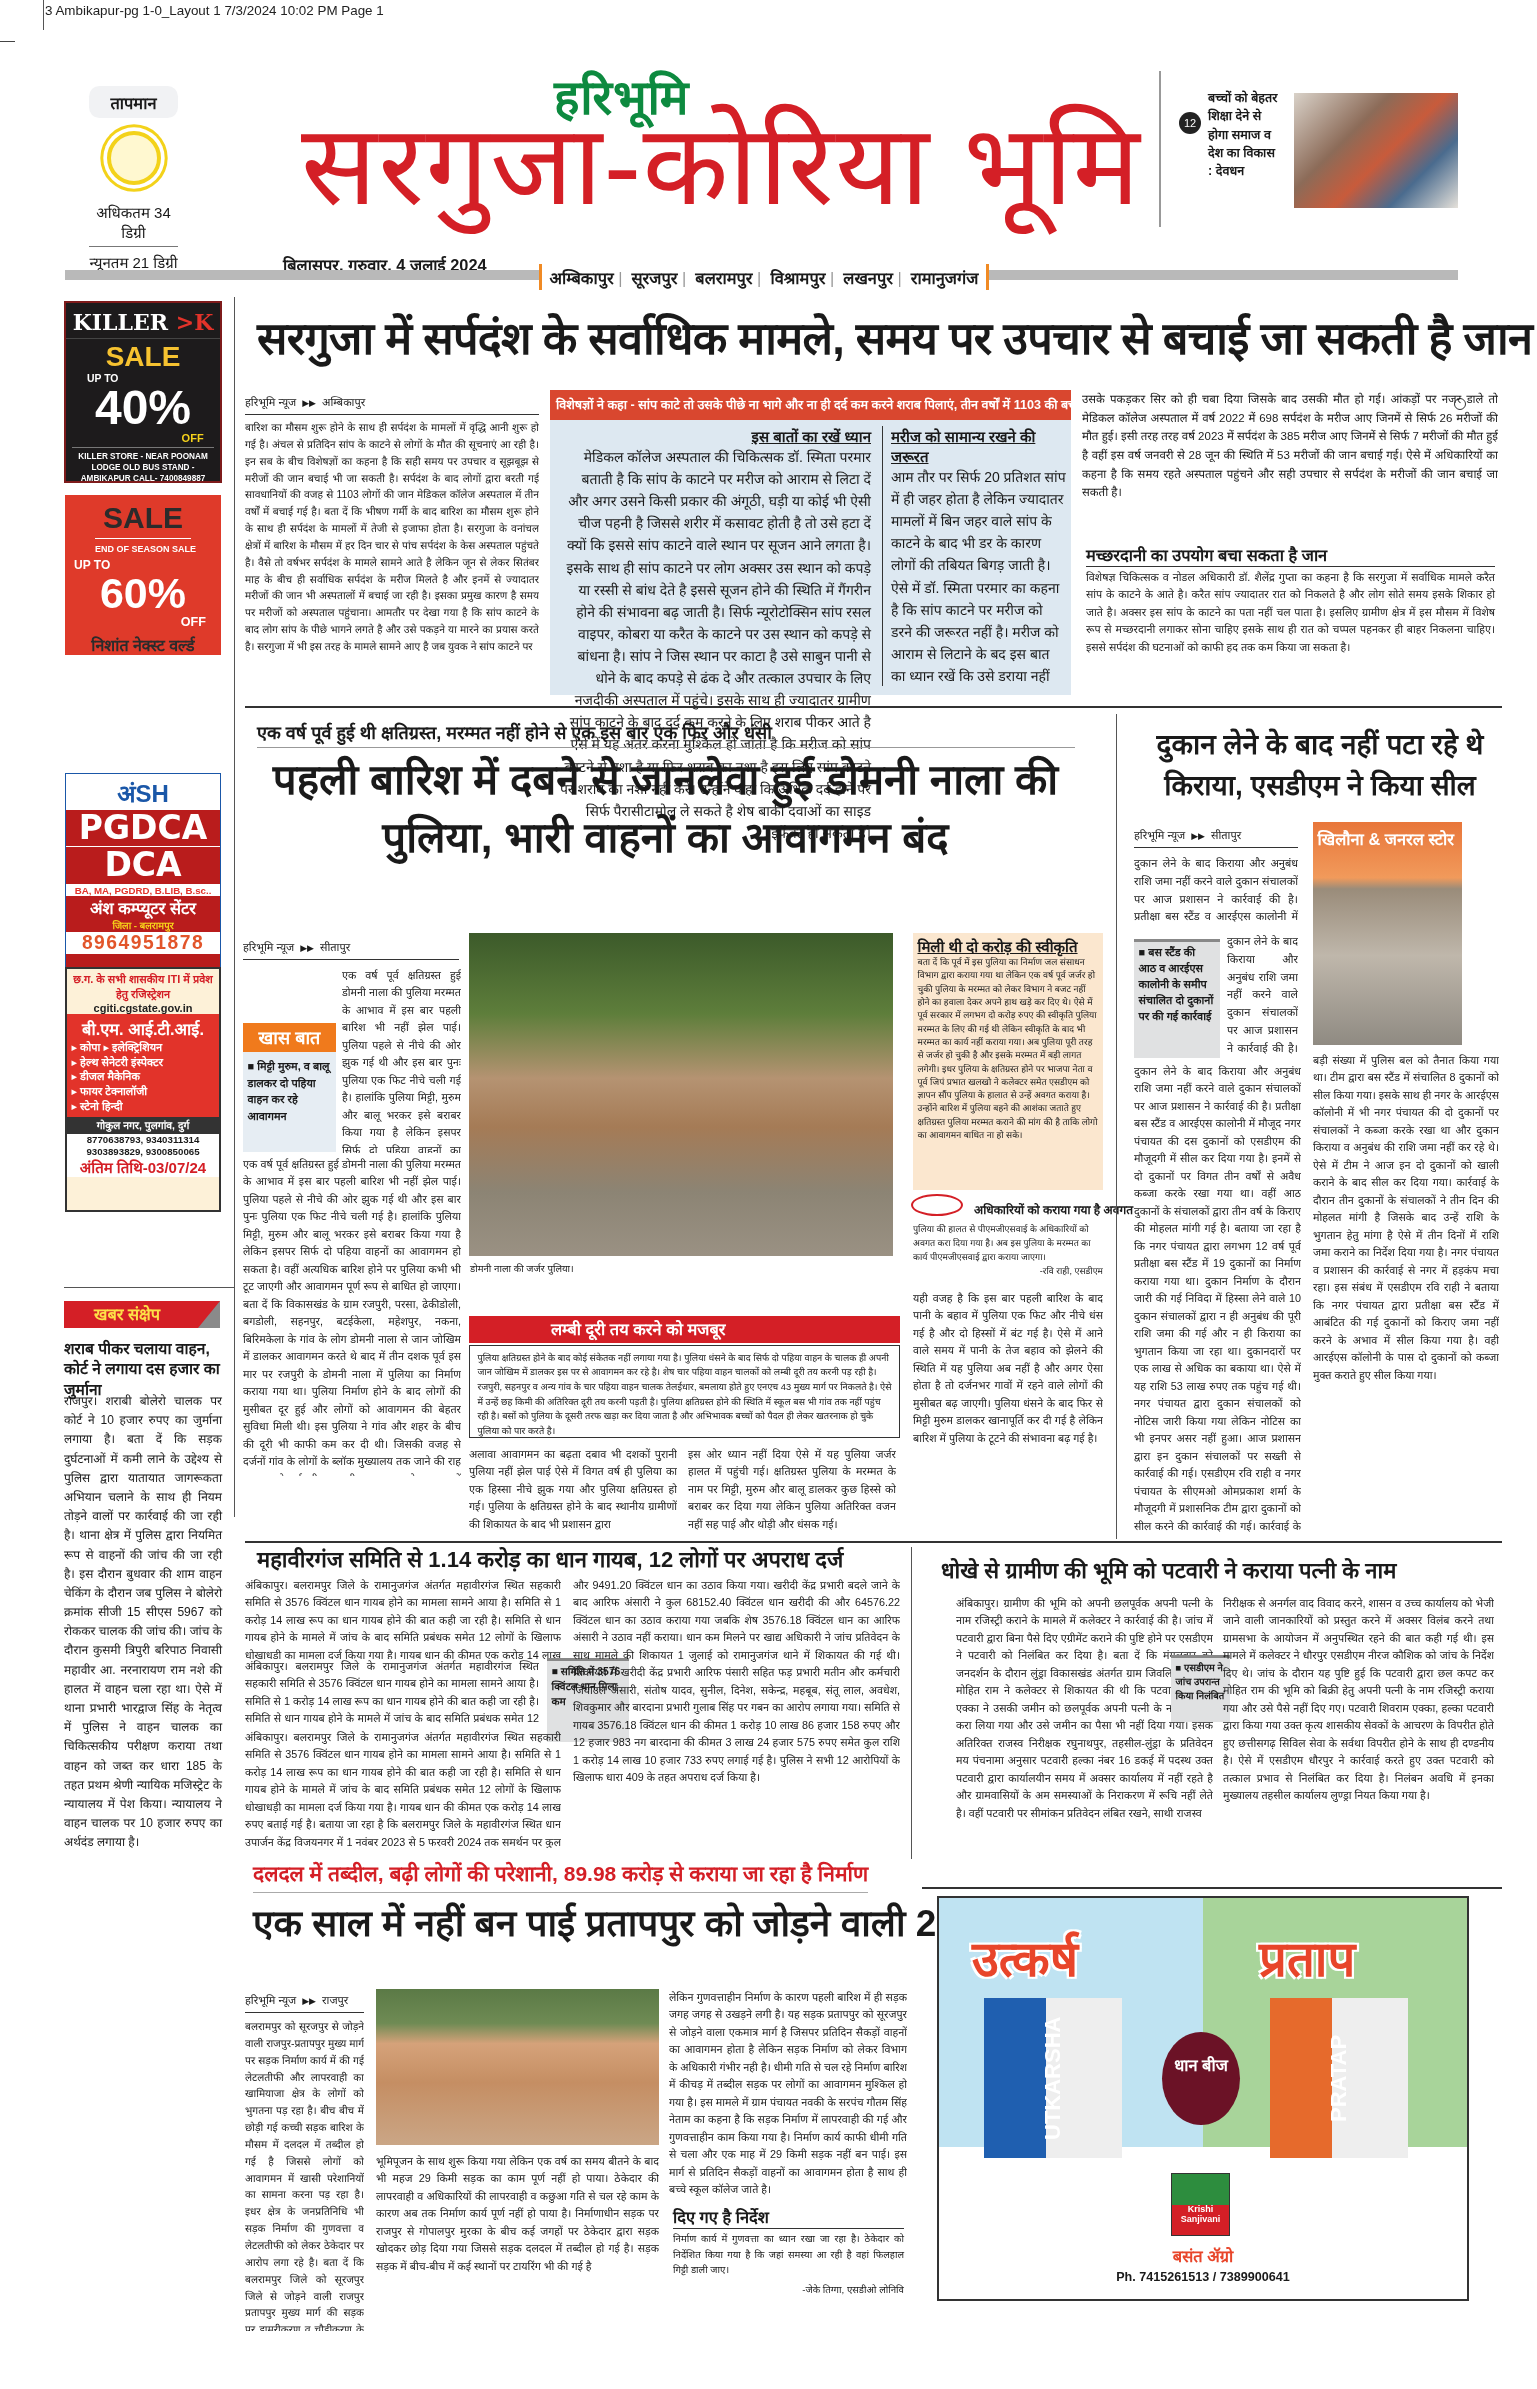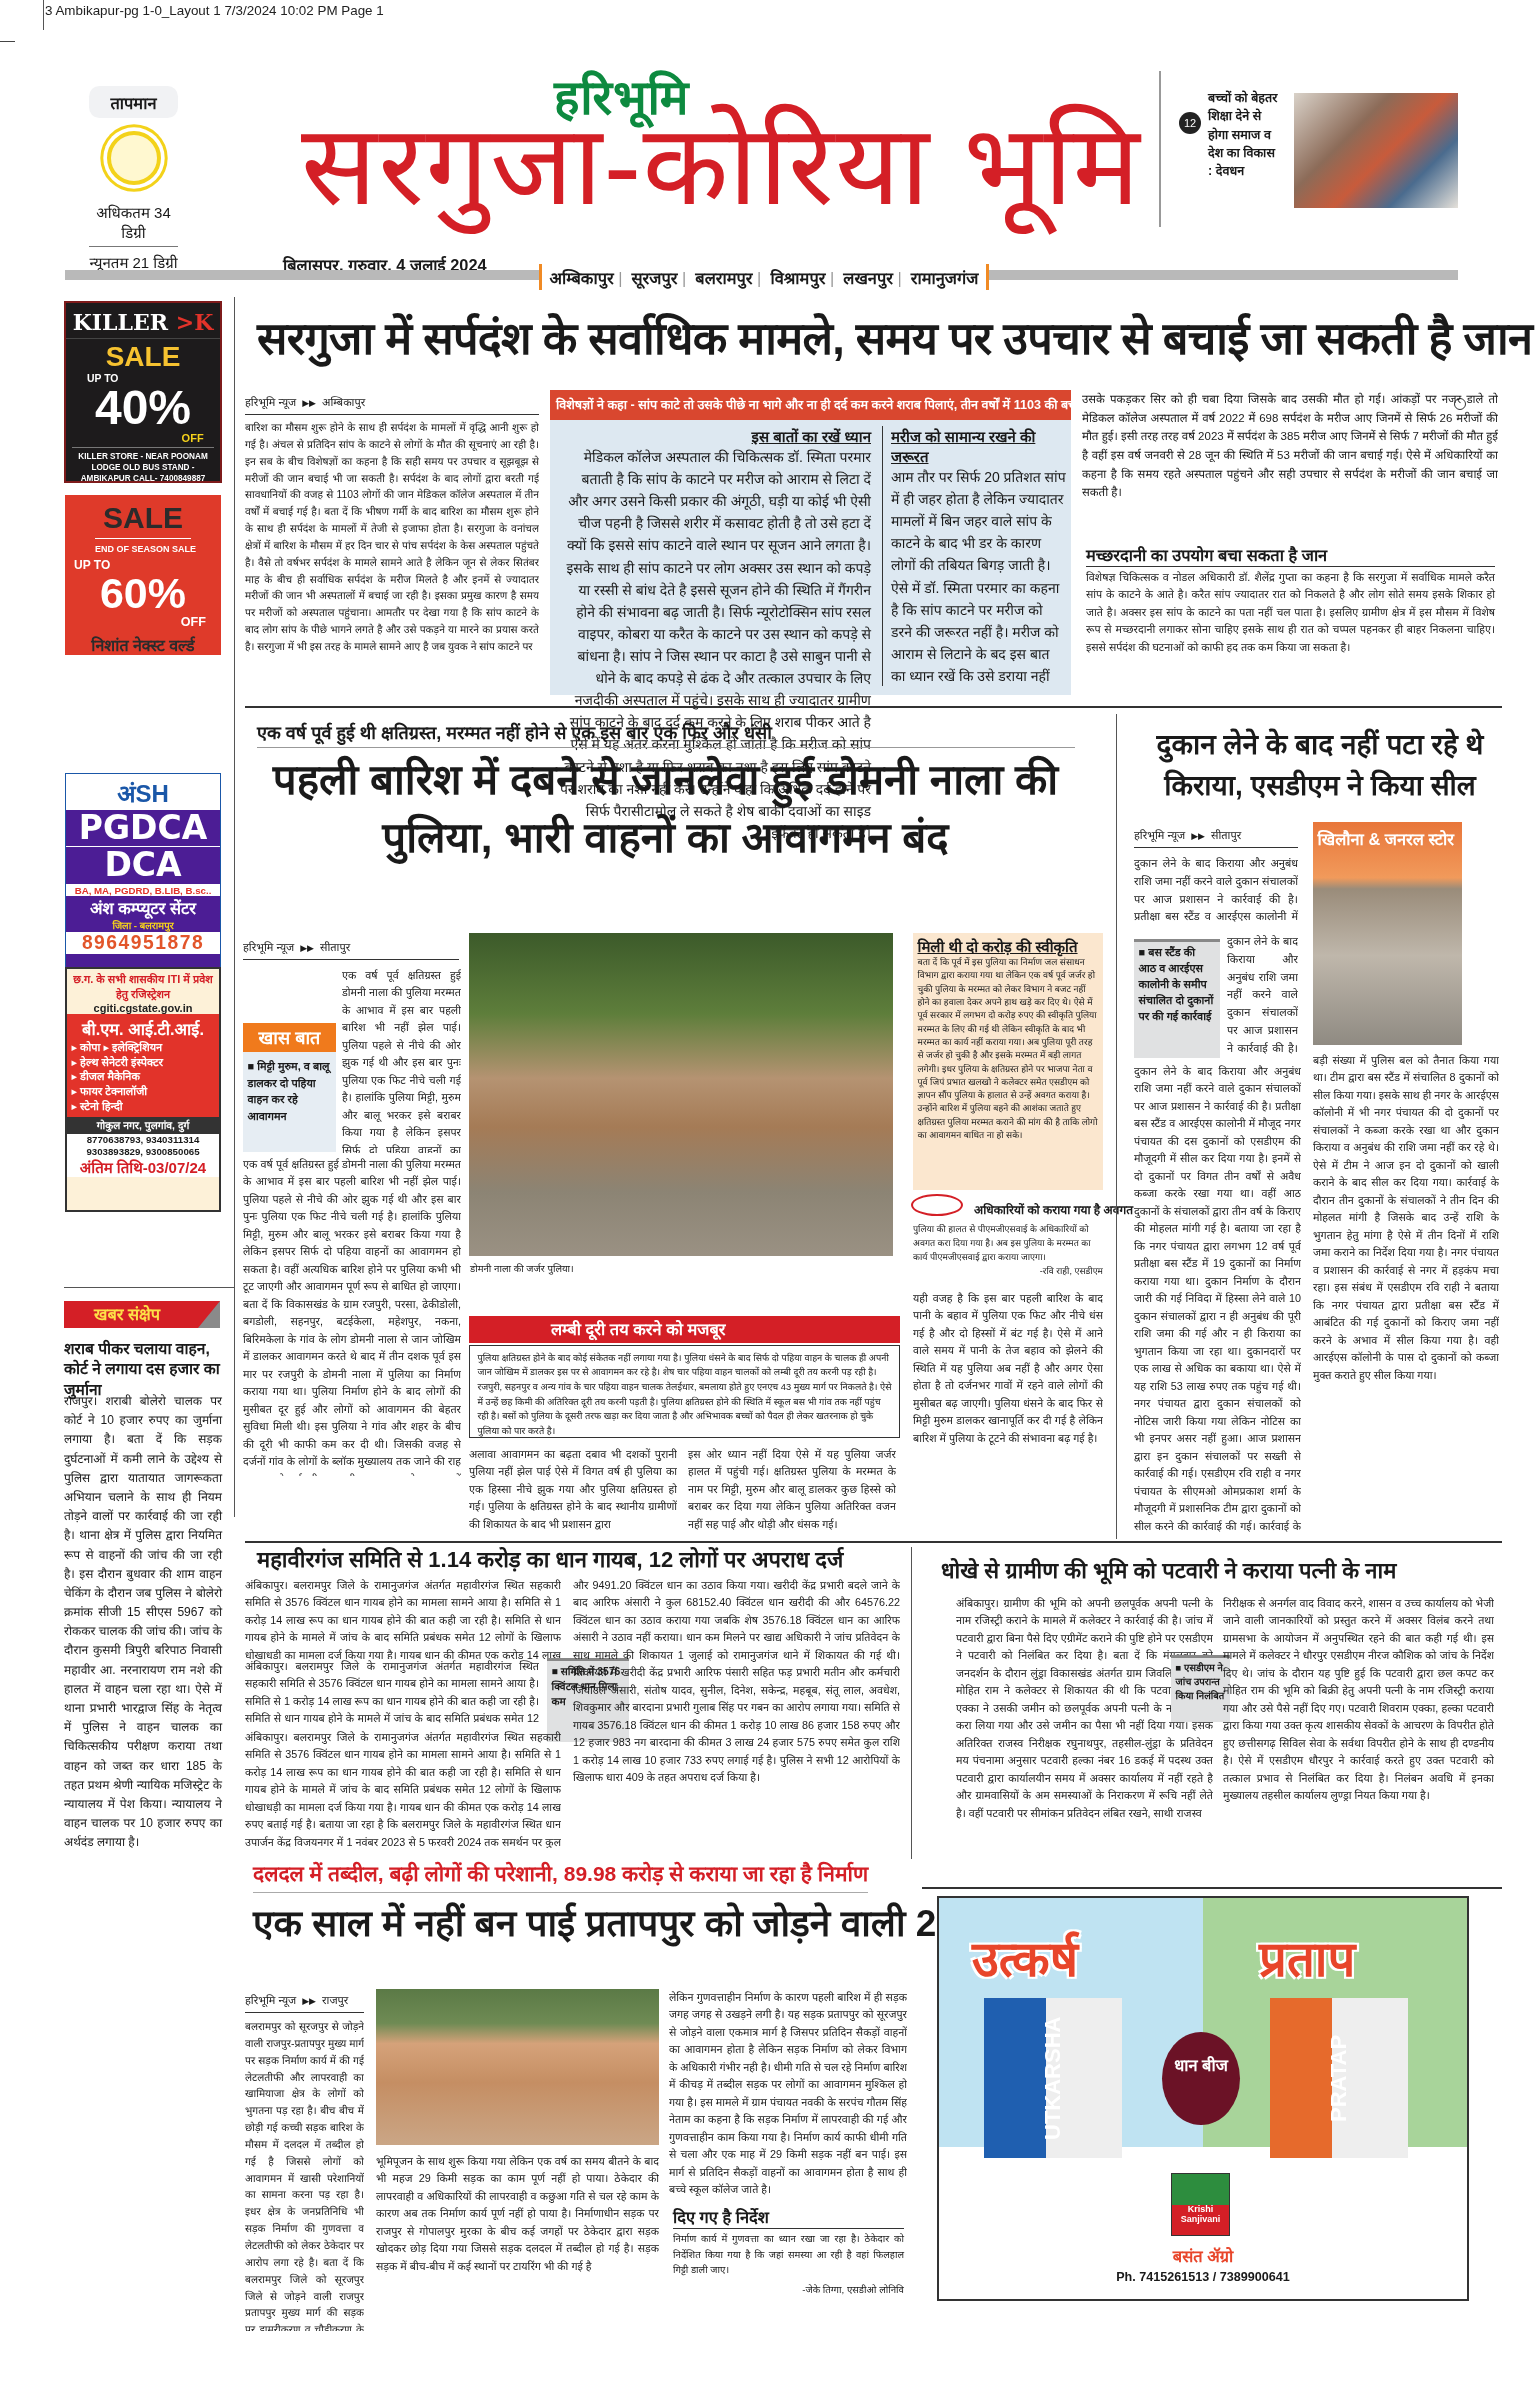--- a/index.html
+++ b/index.html
@@ -36,21 +36,21 @@
   .ad-killer .off { text-align: right; padding-right: 16.4px; color: #f6d21a; font-size: 11px; font-weight: bold; }
   .ad-killer .addr { font-size: 8.2px; font-weight: bold; border-top: 0.7px solid #777; margin: 3px 6px 0; padding-top: 3px; line-height: 1.35; }
   .ad-nishant { left: 65px; top: 495px; width: 156px; height: 160px; background: #df3a2a; color: #fff; text-align: center; }
   .ad-nishant .sale { color: #2b2b2b; font-size: 30px; font-weight: bold; padding-top: 6px; }
   .ad-nishant .eos { font-size: 9px; font-weight: bold; border-top: 0.7px solid #fff; margin: 3px 45px 0; padding-top: 4.5px; white-space: nowrap; margin-left: 30px; margin-right: 30px; }
   .ad-nishant .upto { text-align: left; padding-left: 9px; font-size: 12px; font-weight: bold; margin-top: 4.5px; }
   .ad-nishant .pct { font-size: 43px; font-weight: bold; line-height: 1; }
   .ad-nishant .off { text-align: right; padding-right: 15px; font-size: 12.6px; font-weight: bold; }
   .ad-nishant .brand { color: #2b2b2b; font-size: 16px; font-weight: bold; margin-top: 4.5px; }
 
-  .ad-ansh { left: 65px; top: 773px; width: 156px; height: 236px; background: #4c1d95; color: #fff; text-align: center; border: 1.5px solid #1a57a8; }
+  .ad-ansh { left: 65px; top: 773px; width: 156px; height: 236px; background: #b91c1c; color: #fff; text-align: center; border: 1.5px solid #1a57a8; }
   .ad-ansh .logo { background: #fff; color: #1a57a8; font-size: 24px; font-weight: bold; padding: 1.5px 0; }
   .ad-ansh .big { font-family: "DejaVu Sans", sans-serif; font-size: 33px; font-weight: bold; line-height: 1.1; border-bottom: 1.5px solid #fff; }
   .ad-ansh .courses { background: #fff; color: #e2332a; font-size: 9.7px; font-weight: bold; }
   .ad-ansh .center { font-size: 16.4px; font-weight: bold; }
   .ad-ansh .dist { color: #f6d21a; font-size: 9.7px; font-weight: bold; }
   .ad-ansh .phone { background: #fff; color: #e2552a; font-size: 19.3px; font-weight: bold; letter-spacing: 1.5px; }
 
   .ad-iti { left: 65px; top: 967px; width: 156px; height: 245px; border: 2.2px solid #333; background: #fdf1d8; text-align: center; }
   .ad-iti .top { color: #d41f26; font-size: 11px; font-weight: bold; line-height: 1.35; padding-top: 3px; }
   .ad-iti .url { color: #222; font-size: 11px; font-weight: bold; }

